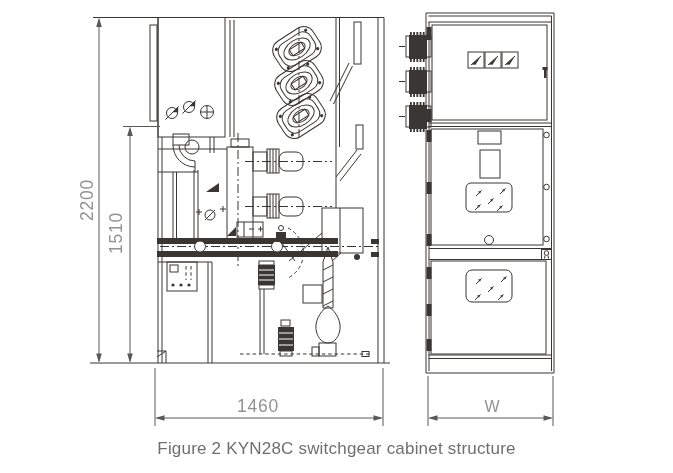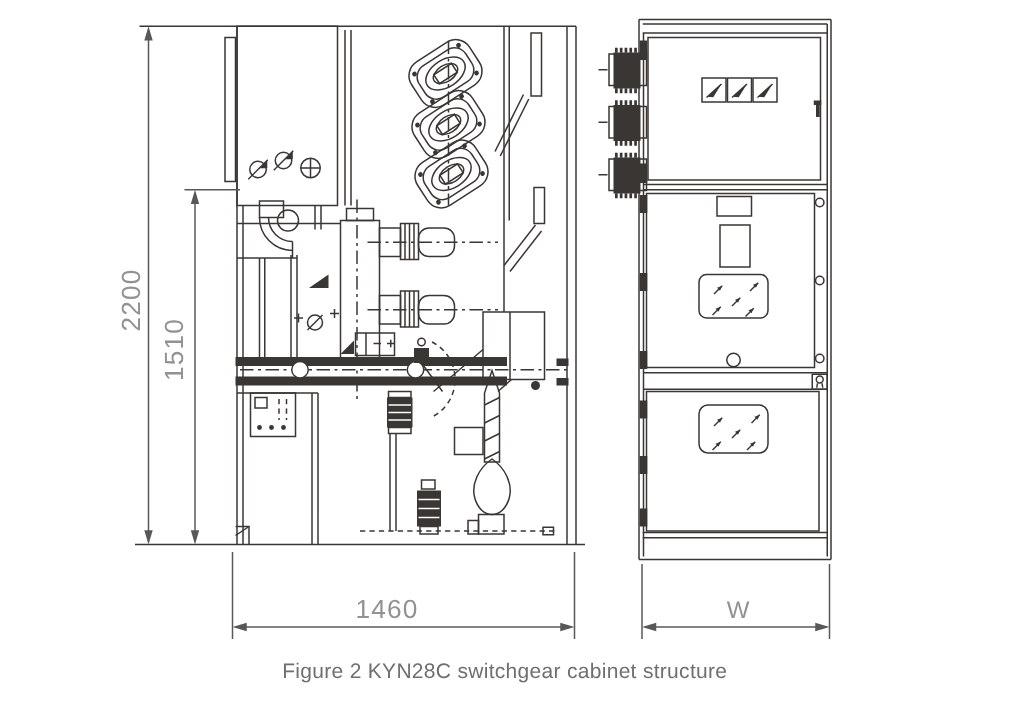--- a/index.html
+++ b/index.html
@@ -3,21 +3,21 @@
 <meta charset="utf-8">
 <style>
   :root{
     --ink:#3a3633; --dimln:#58585b; --dimtx:#929295; --caption:#6f6f70; --bg:#ffffff;
   }
   html,body{margin:0;padding:0}
   body{width:673px;height:473px;background:var(--bg);font-family:"Liberation Sans",sans-serif}
   .stage{position:relative;width:673px;height:473px;overflow:hidden;background:var(--bg)}
   .stage>svg{position:absolute;left:0;top:0}
   .caption{position:absolute;left:0;right:0;top:439px;text-align:center;
-           font-size:14px;letter-spacing:.2px;color:var(--caption)}
+           font-size:17px;letter-spacing:.2px;color:var(--caption)}
   
   .s{fill:none;stroke:var(--ink);stroke-width:1;stroke-linecap:butt;stroke-linejoin:miter}
   .sw{fill:#fff;stroke:var(--ink);stroke-width:1}
   .k{fill:var(--ink);stroke:none}
   .wl{fill:none;stroke:#fff;stroke-width:1}
   .dash{stroke-dasharray:3.5 2.8}
   .dd{stroke-dasharray:9 3 2 3}
   .comb{fill:none;stroke:var(--ink);stroke-width:3.2;stroke-dasharray:1.8 1.4}
   .dim{fill:none;stroke:var(--dimln);stroke-width:1}
   .dimf{fill:var(--dimln);stroke:none}

